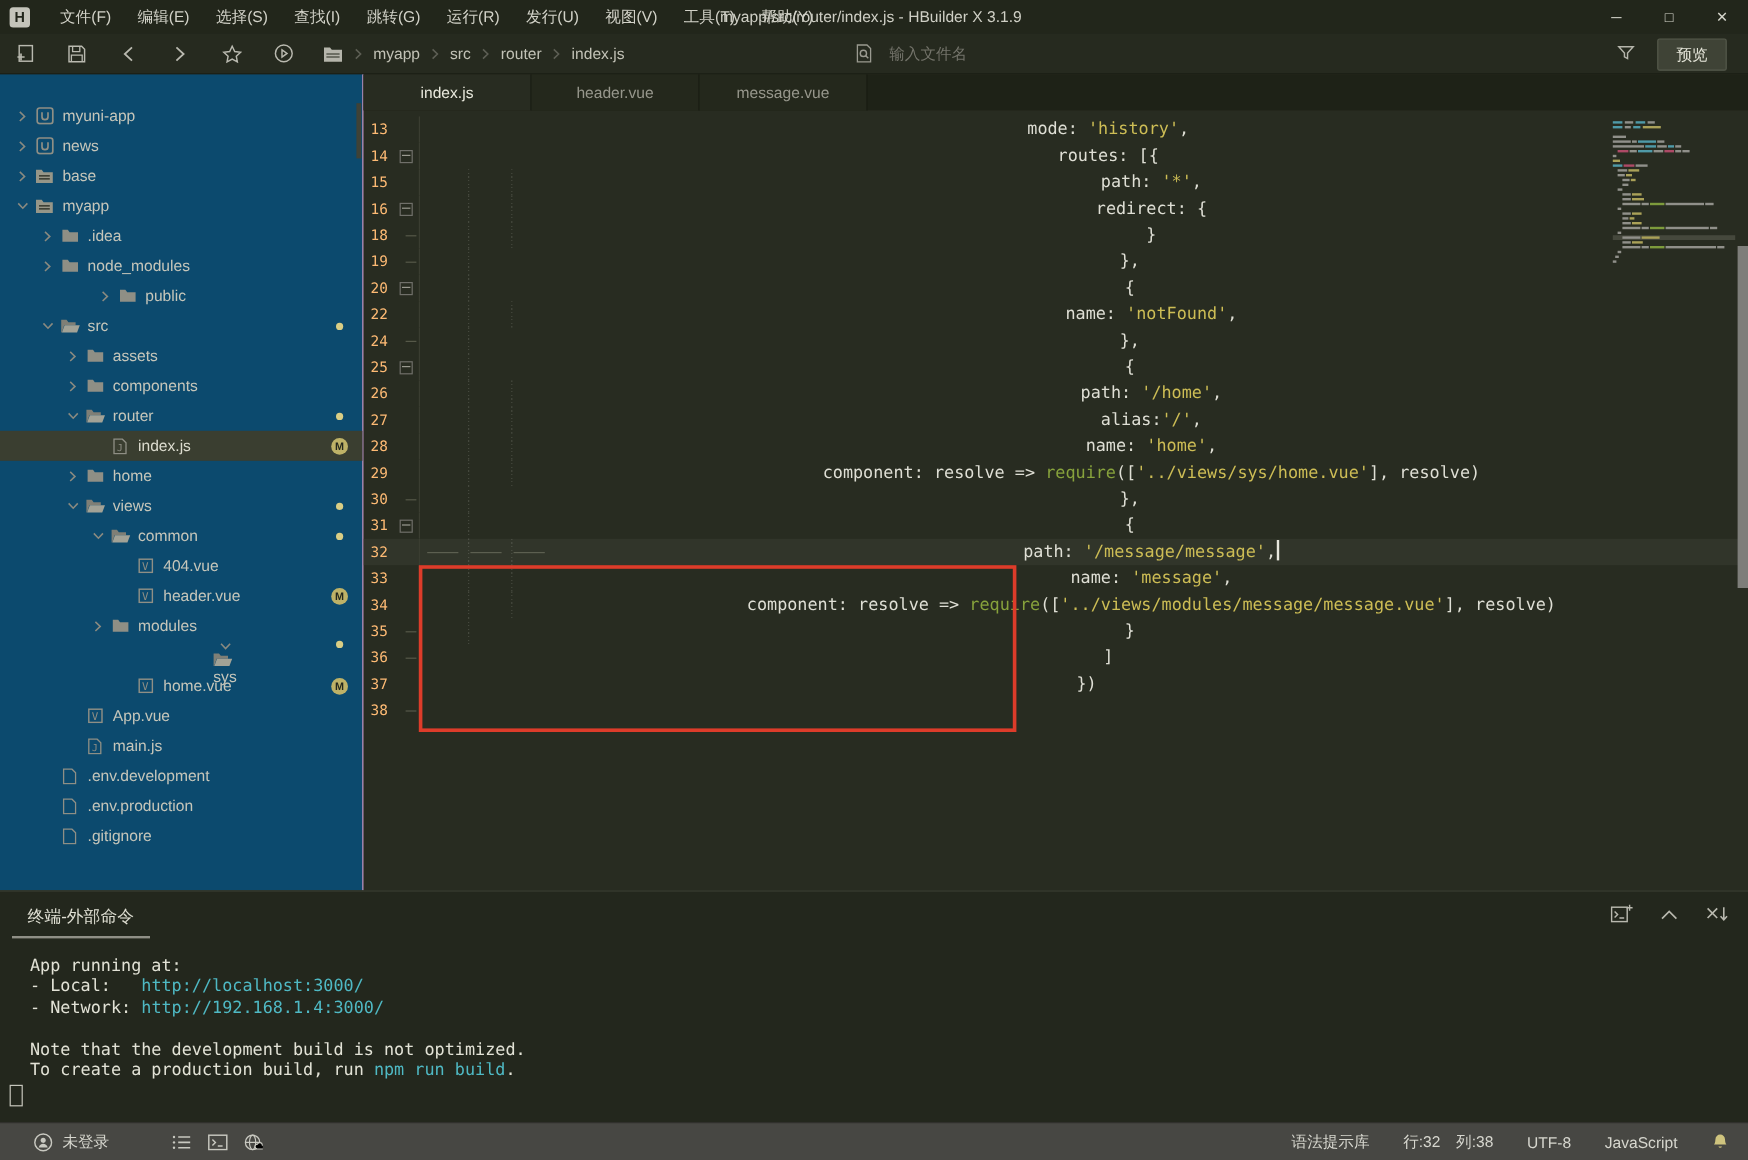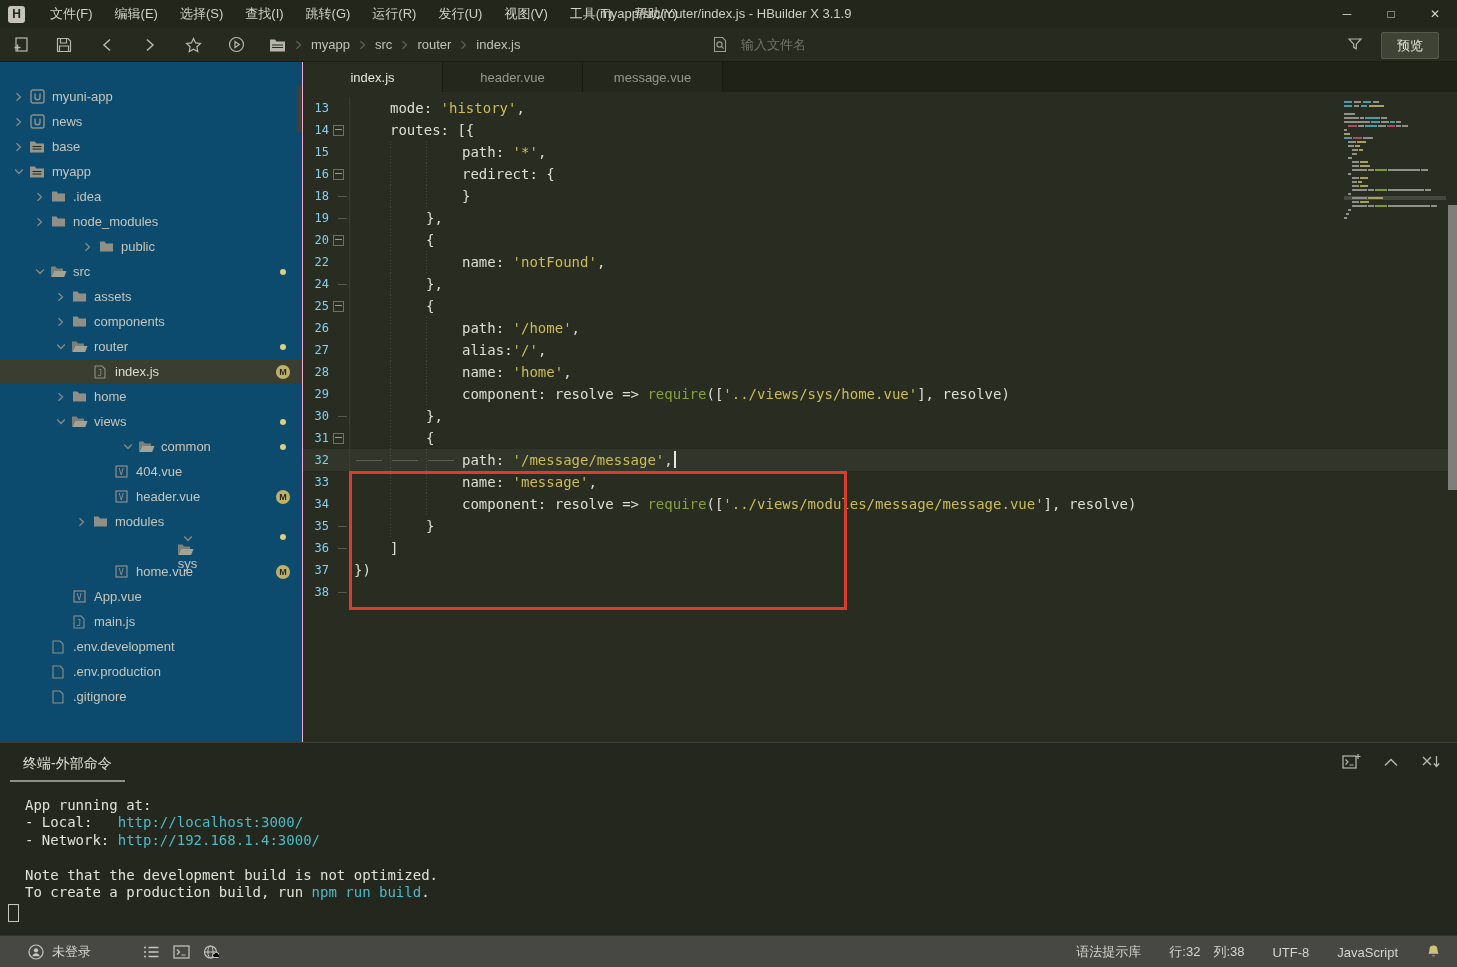--- a/index.html
+++ b/index.html
@@ -43,26 +43,26 @@
   
   .editor{flex:1;display:flex;flex-direction:column;background:#282c21;position:relative;min-width:0;}
   .tabbar{height:30px;background:#1e2217;display:flex;flex:none;}
   .tab{width:139px;display:flex;align-items:center;justify-content:center;font-size:13px;
        color:#97978c;background:#24281c;border-right:1px solid #181b11;}
   .tab.active{background:#282c21;color:#e8e8dc;}
   .code-area{flex:1;position:relative;padding-top:5px;font-family:"DejaVu Sans Mono",monospace;font-size:14px;overflow:hidden;}
   .code-line{height:22px;display:flex;position:relative;}
   .code-line.cur{background:#31352a;}
   .gutter{width:46px;flex:none;display:flex;align-items:center;border-right:1px solid #3a3d31;}
-  .ln{width:26px;text-align:right;color:#7dd3fc;font-size:12px;}
+  .ln{width:26px;text-align:center;color:#fdba74;font-size:12px;}
   .foldcol{width:18px;height:100%;display:flex;align-items:center;}
   .foldbox{width:9px;height:9px;border:1px solid #70706a;position:relative;margin-left:4px;background:#282c21;}
   .foldbox::after{content:"";position:absolute;left:1px;right:1px;top:3px;height:1px;background:#9a9a90;}
   .tickmark{width:9px;height:1px;background:#565949;margin-left:auto;}
-  .code-text{flex:1;position:relative;white-space:pre;line-height:22px;color:#dfdfd5;}
+  .code-text{flex:1;position:relative;white-space:pre;line-height:22px;color:#dfdfd5;text-align:center;}
   .tok-s{color:#cdbd55;}
   .tok-g{color:#87a23c;}
   .guide{position:absolute;top:0;bottom:0;width:1px;
         background:repeating-linear-gradient(to bottom,rgba(220,220,210,.16) 0 1px,transparent 1px 3px);}
   .dash{position:absolute;top:11px;height:1px;width:26px;background:#5c5f50;}
   .caret{display:inline-block;width:2px;height:17px;background:#e8e8de;margin-left:1px;vertical-align:-3px;}
   .annotation{position:absolute;left:46px;top:379px;width:492px;height:133px;border:3px solid #dd3c2a;z-index:6;}
   .minimap{position:absolute;top:8px;right:11px;width:102px;height:132px;z-index:3;}
   .mrow{height:4px;position:relative;}
   .mrow.band{background:#45483c;}
@@ -382,21 +382,21 @@
           </span>
           <span class="t-icon">
             <svg width="17" height="13" viewBox="0 0 17 13">
               <path d="M1 1.5h4.5l1.5 2H13v2.5H3.5L1.5 12H1z" fill="#7f7f76"></path>
               <path d="M3.8 6h12.7l-2.3 6H1.6z" fill="#a2a296"></path>
             </svg>
           </span>
           <span class="t-label">views</span>
           <span class="dot"></span>
         </div>
-        <div class="tree-row" style="padding-left: 73px; margin-left: 46px;">
+        <div class="tree-row" style="padding-left: 73px;">
           <span class="arrow">
             <svg width="10" height="9" viewBox="0 0 10 9">
               <path d="M1.2 2.5l3.8 4 3.8-4" fill="none" stroke="#8a8a80" stroke-width="1.3"></path>
             </svg>
           </span>
           <span class="t-icon">
             <svg width="17" height="13" viewBox="0 0 17 13">
               <path d="M1 1.5h4.5l1.5 2H13v2.5H3.5L1.5 12H1z" fill="#7f7f76"></path>
               <path d="M3.8 6h12.7l-2.3 6H1.6z" fill="#a2a296"></path>
             </svg>

